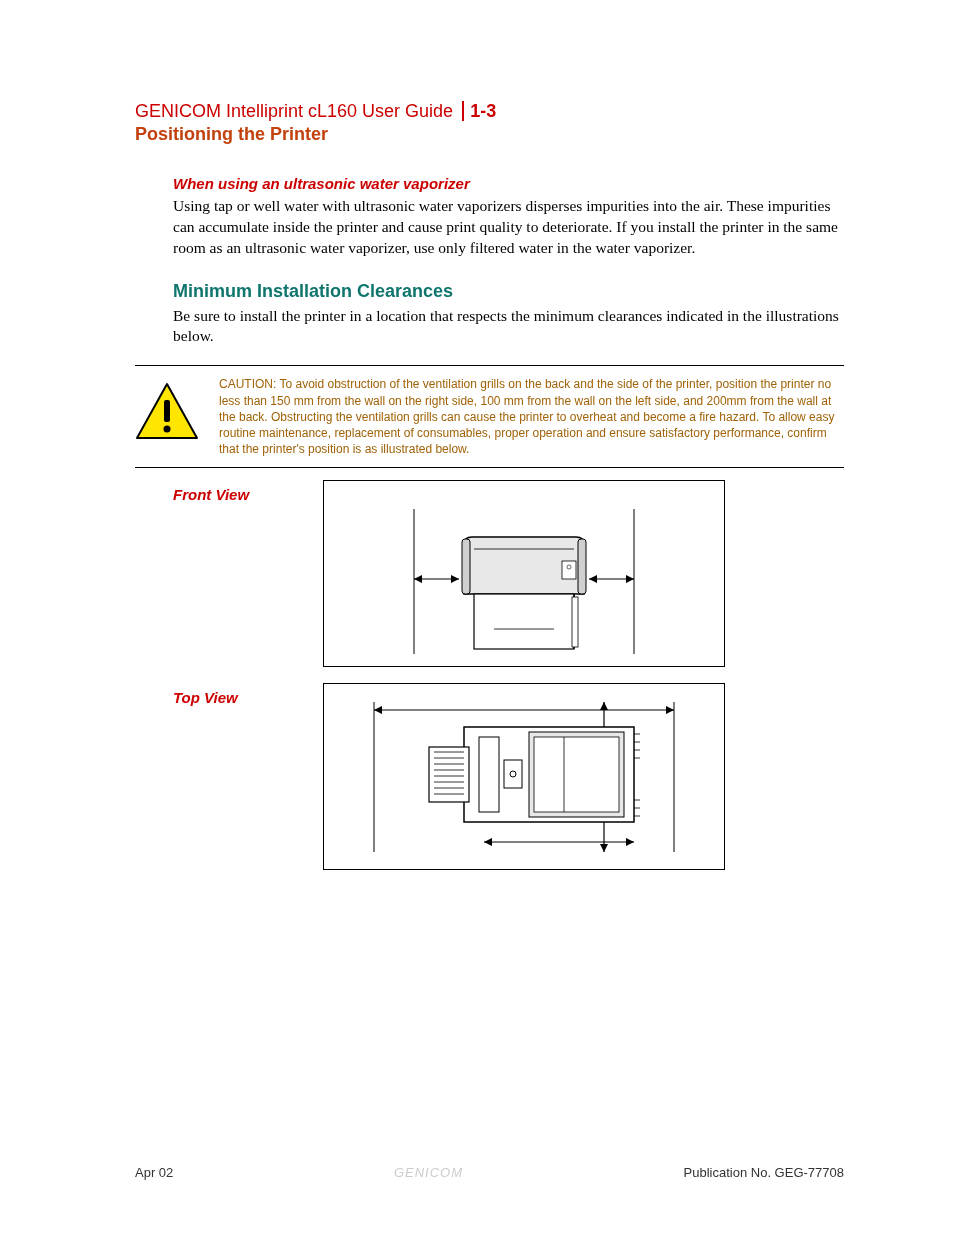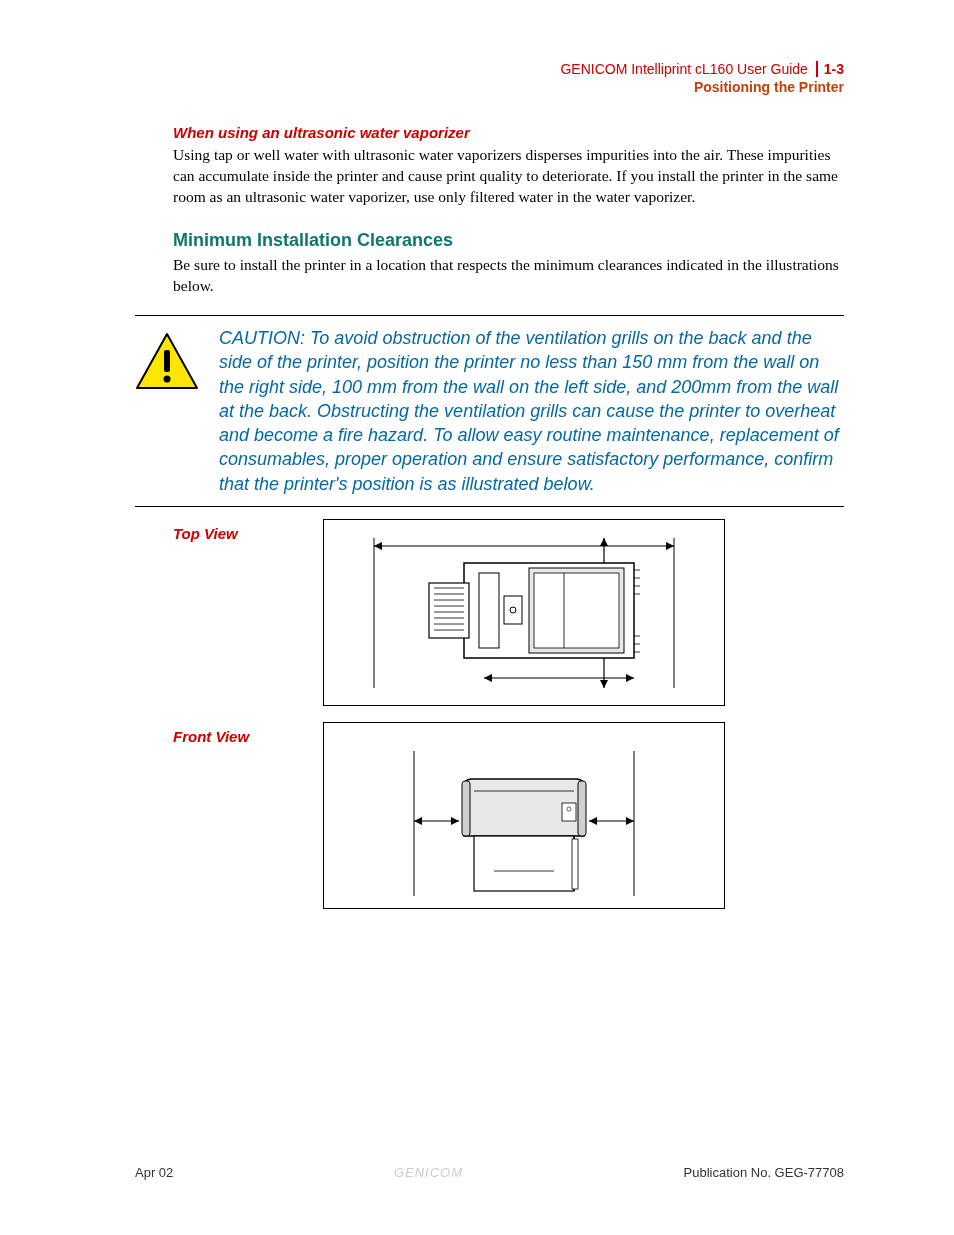--- a/index.html
+++ b/index.html
@@ -13,25 +13,26 @@
     position: relative;
     box-sizing: border-box;
   }
   .page {
     padding: 60px 110px 60px 135px;
     box-sizing: border-box;
     position: relative;
     height: 100%;
   }
   .header {
-    text-align: right;
-    font-family: Arial, Helvetica, sans-serif;
-    font-size: 14px;
+    text-align: left;
+    font-family: Arial, Helvetica, sans-serif;
+    font-size: 18px;
     line-height: 1.3;
     margin-bottom: 28px;
+    margin-top: 40px;
   }
   .header .line1 { color: #c00; }
   .header .pginfo {
     border-left: 2px solid #c00;
     padding-left: 6px;
     margin-left: 4px;
     font-weight: bold;
     color: #c00;
   }
   .header .line2 { color: #c2410c; font-weight: bold; }
@@ -67,25 +68,24 @@
     display: flex;
     align-items: flex-start;
     gap: 20px;
   }
   .caution-icon {
     flex: 0 0 auto;
     margin-top: 6px;
   }
   .caution-text {
     font-family: Arial, Helvetica, sans-serif;
-    color: #0369a1;
-    font-size: 18px;
+    color: #a16207;
+    font-size: 12px;
     line-height: 1.35;
     flex: 1;
-    font-style: italic;
   }
   .view-label {
     font-family: Arial, Helvetica, sans-serif;
     font-weight: bold;
     font-style: italic;
     color: #c00;
     font-size: 15px;
     margin-top: 6px;
   }
   .diagram-row {
@@ -149,20 +149,51 @@
       <svg width="64" height="58" viewBox="0 0 64 58">
         <polygon points="32,2 62,56 2,56" fill="#ffe600" stroke="#000" stroke-width="2" stroke-linejoin="round"></polygon>
         <rect x="29" y="18" width="6" height="22" rx="2" fill="#000"></rect>
         <circle cx="32" cy="47" r="3.5" fill="#000"></circle>
       </svg>
     </div>
     <div class="caution-text">CAUTION: To avoid obstruction of the ventilation grills on the back and the side of the printer, position the printer no less than 150 mm from the wall on the right side, 100 mm from the wall on the left side, and 200mm from the wall at the back. Obstructing the ventilation grills can cause the printer to overheat and become a fire hazard. To allow easy routine maintenance, replacement of consumables, proper operation and ensure satisfactory performance, confirm that the printer's position is as illustrated below.</div>
   </div>
 
   <div class="content">
+    <div class="diagram-row">
+      <div class="view-label">Front View</div>
+      <div class="diagram-box front-diagram">
+        <svg width="380" height="170" viewBox="0 0 380 170">
+
+          <line x1="80" y1="20" x2="80" y2="165" stroke="#000" stroke-width="1"></line>
+          <line x1="300" y1="20" x2="300" y2="165" stroke="#000" stroke-width="1"></line>
+
+          <line x1="80" y1="90" x2="125" y2="90" stroke="#000" stroke-width="1.2"></line>
+          <polygon points="80,90 88,86 88,94" fill="#000"></polygon>
+          <polygon points="125,90 117,86 117,94" fill="#000"></polygon>
+          <line x1="255" y1="90" x2="300" y2="90" stroke="#000" stroke-width="1.2"></line>
+          <polygon points="255,90 263,86 263,94" fill="#000"></polygon>
+          <polygon points="300,90 292,86 292,94" fill="#000"></polygon>
+
+          <path d="M 130 55 Q 130 48 138 48 L 242 48 Q 250 48 250 55 L 250 105 L 130 105 Z" fill="#e8e8e8" stroke="#000" stroke-width="1.5"></path>
+          <rect x="128" y="50" width="8" height="55" rx="3" fill="#d0d0d0" stroke="#000" stroke-width="1"></rect>
+          <rect x="244" y="50" width="8" height="55" rx="3" fill="#d0d0d0" stroke="#000" stroke-width="1"></rect>
+          <line x1="140" y1="60" x2="240" y2="60" stroke="#000" stroke-width="0.8"></line>
+
+          <rect x="228" y="72" width="14" height="18" fill="#fff" stroke="#000" stroke-width="0.8"></rect>
+          <circle cx="235" cy="78" r="2" fill="none" stroke="#000" stroke-width="0.6"></circle>
+
+          <rect x="140" y="105" width="100" height="55" fill="#fff" stroke="#000" stroke-width="1.2"></rect>
+          <line x1="240" y1="105" x2="240" y2="160" stroke="#000" stroke-width="1.2"></line>
+          <rect x="238" y="108" width="6" height="50" fill="#fff" stroke="#000" stroke-width="0.8"></rect>
+          <line x1="160" y1="140" x2="220" y2="140" stroke="#000" stroke-width="0.8"></line>
+        </svg>
+      </div>
+    </div>
+
     <div class="diagram-row">
       <div class="view-label">Top View</div>
       <div class="diagram-box top-diagram">
         <svg width="380" height="170" viewBox="0 0 380 170">
 
           <line x1="40" y1="18" x2="340" y2="18" stroke="#000" stroke-width="1.2"></line>
           <polygon points="40,18 48,14 48,22" fill="#000"></polygon>
           <polygon points="340,18 332,14 332,22" fill="#000"></polygon>
           <line x1="40" y1="10" x2="40" y2="160" stroke="#000" stroke-width="1"></line>
           <line x1="340" y1="10" x2="340" y2="160" stroke="#000" stroke-width="1"></line>
@@ -197,51 +228,20 @@
           <line x1="300" y1="108" x2="306" y2="108" stroke="#000" stroke-width="0.8"></line>
           <line x1="300" y1="116" x2="306" y2="116" stroke="#000" stroke-width="0.8"></line>
           <line x1="300" y1="124" x2="306" y2="124" stroke="#000" stroke-width="0.8"></line>
 
           <line x1="150" y1="150" x2="300" y2="150" stroke="#000" stroke-width="1.2"></line>
           <polygon points="150,150 158,146 158,154" fill="#000"></polygon>
           <polygon points="300,150 292,146 292,154" fill="#000"></polygon>
         </svg>
       </div>
     </div>
-
-    <div class="diagram-row">
-      <div class="view-label">Front View</div>
-      <div class="diagram-box front-diagram">
-        <svg width="380" height="170" viewBox="0 0 380 170">
-
-          <line x1="80" y1="20" x2="80" y2="165" stroke="#000" stroke-width="1"></line>
-          <line x1="300" y1="20" x2="300" y2="165" stroke="#000" stroke-width="1"></line>
-
-          <line x1="80" y1="90" x2="125" y2="90" stroke="#000" stroke-width="1.2"></line>
-          <polygon points="80,90 88,86 88,94" fill="#000"></polygon>
-          <polygon points="125,90 117,86 117,94" fill="#000"></polygon>
-          <line x1="255" y1="90" x2="300" y2="90" stroke="#000" stroke-width="1.2"></line>
-          <polygon points="255,90 263,86 263,94" fill="#000"></polygon>
-          <polygon points="300,90 292,86 292,94" fill="#000"></polygon>
-
-          <path d="M 130 55 Q 130 48 138 48 L 242 48 Q 250 48 250 55 L 250 105 L 130 105 Z" fill="#e8e8e8" stroke="#000" stroke-width="1.5"></path>
-          <rect x="128" y="50" width="8" height="55" rx="3" fill="#d0d0d0" stroke="#000" stroke-width="1"></rect>
-          <rect x="244" y="50" width="8" height="55" rx="3" fill="#d0d0d0" stroke="#000" stroke-width="1"></rect>
-          <line x1="140" y1="60" x2="240" y2="60" stroke="#000" stroke-width="0.8"></line>
-
-          <rect x="228" y="72" width="14" height="18" fill="#fff" stroke="#000" stroke-width="0.8"></rect>
-          <circle cx="235" cy="78" r="2" fill="none" stroke="#000" stroke-width="0.6"></circle>
-
-          <rect x="140" y="105" width="100" height="55" fill="#fff" stroke="#000" stroke-width="1.2"></rect>
-          <line x1="240" y1="105" x2="240" y2="160" stroke="#000" stroke-width="1.2"></line>
-          <rect x="238" y="108" width="6" height="50" fill="#fff" stroke="#000" stroke-width="0.8"></rect>
-          <line x1="160" y1="140" x2="220" y2="140" stroke="#000" stroke-width="0.8"></line>
-        </svg>
-      </div>
-    </div>
   </div>
 
   <div class="footer">
     <span>Apr 02</span>
     <span class="mid">GENICOM</span>
     <span>Publication No. GEG-77708</span>
   </div>
 </div>
 
 </body></html>

